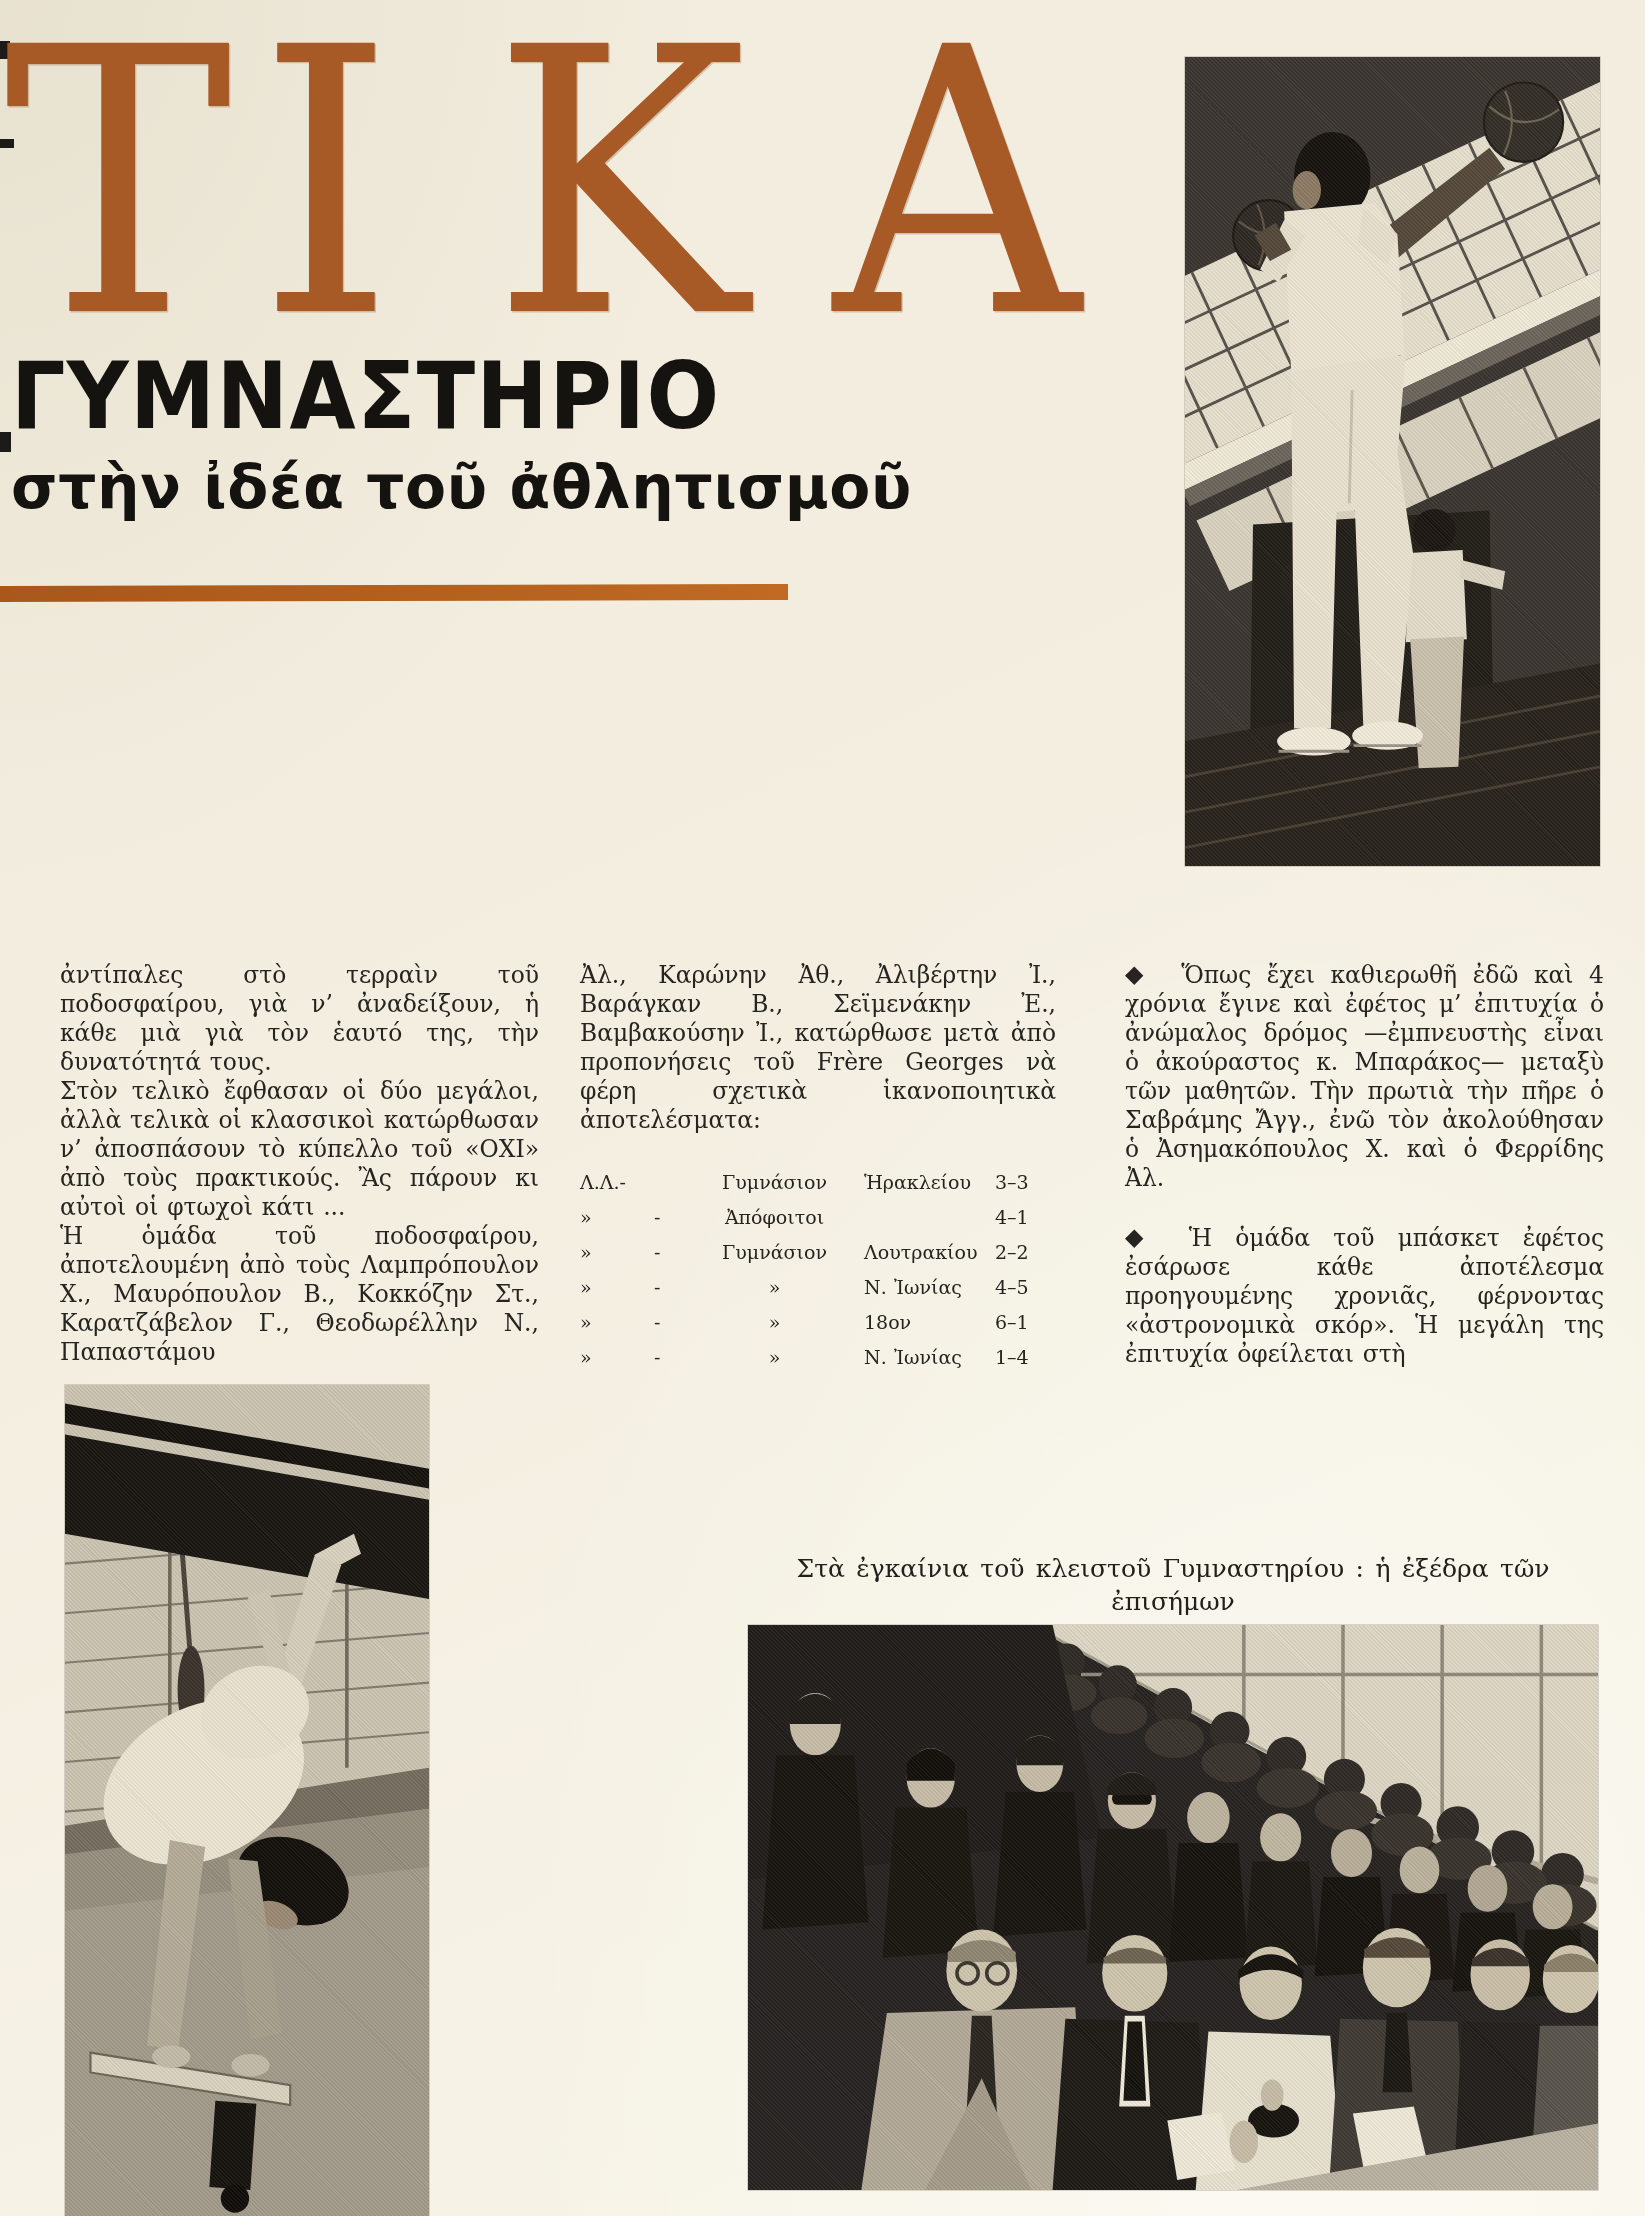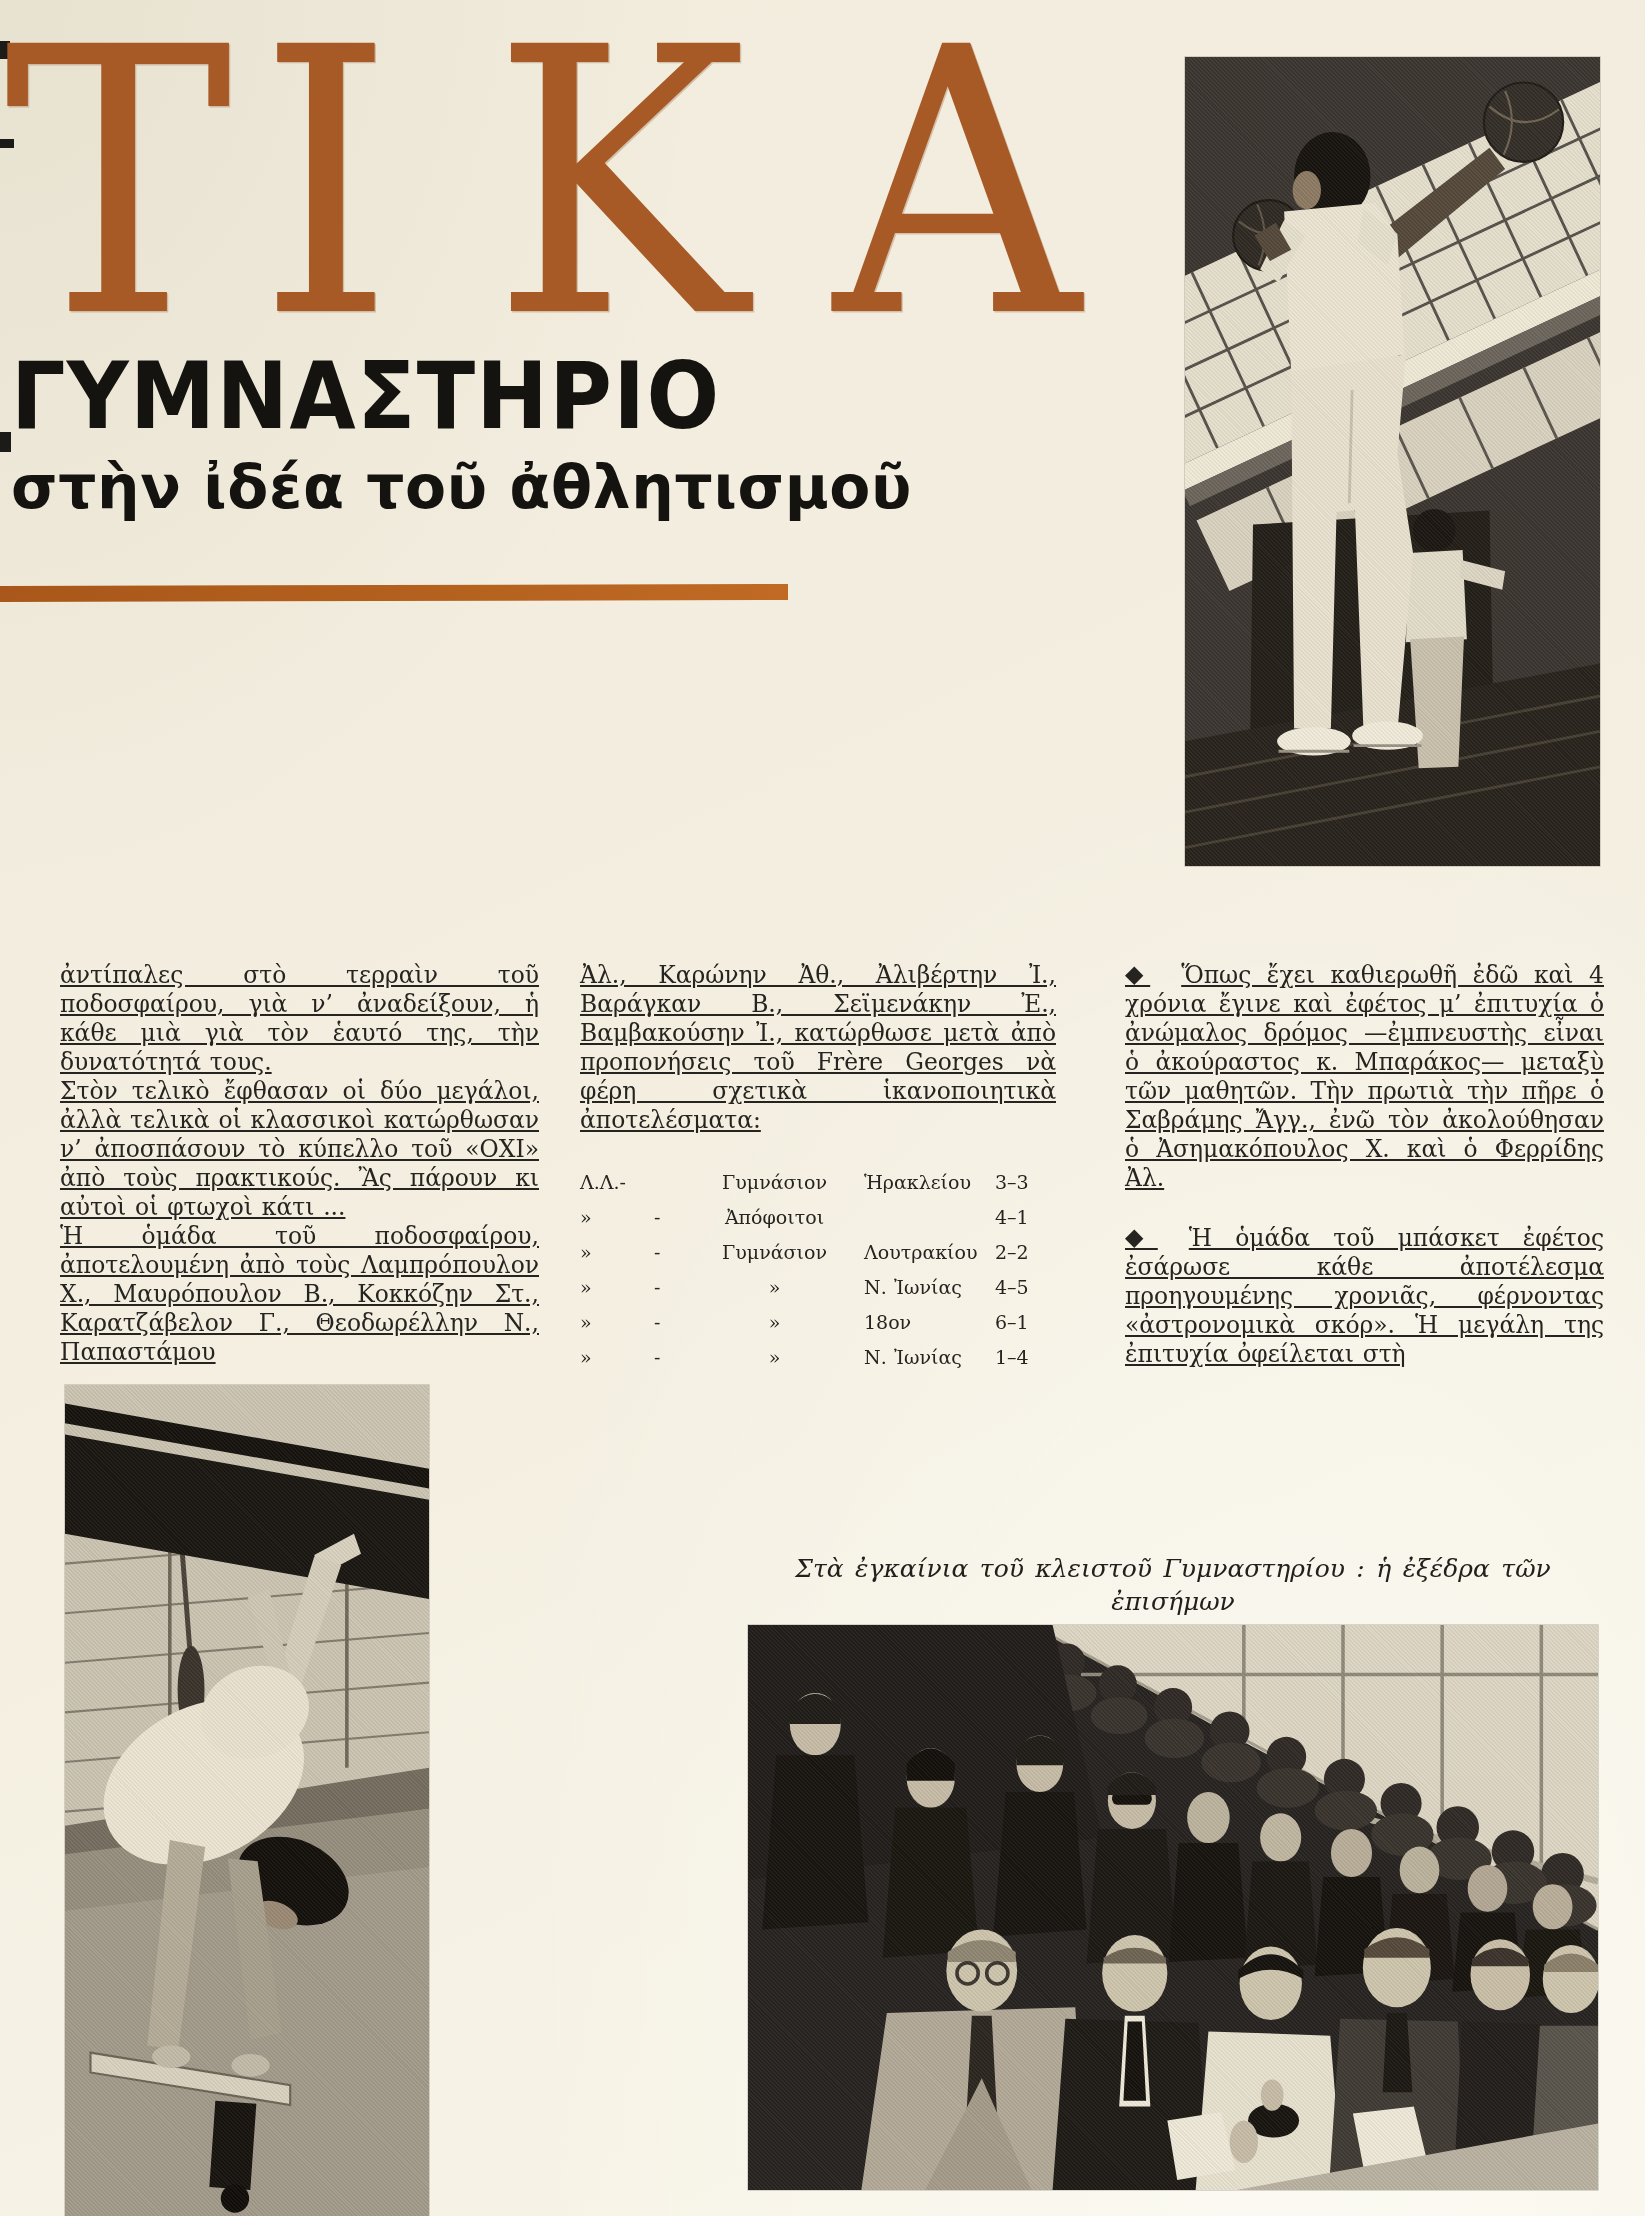--- a/index.html
+++ b/index.html
@@ -58,21 +58,21 @@
   }
 
   
   .col{
     position:absolute;top:961px;
     font-size:23.4px;line-height:29px;
     text-align:justify;text-justify:inter-word;
     word-spacing:1.4px;
     color:#262420;
   }
-  .col p{margin:0;text-decoration:underline;}
+  .col p{margin:0;}
   .col-1{left:60px;width:479px;}
   .col-2{left:580px;width:476px;}
   .col-3{left:1125px;width:479px;}
   .col-3 p.bulleted{margin-bottom:0;}
   .col-3 p + p.bulleted{margin-top:31px;}
   .bullet{
     font-family:"DejaVu Sans","Liberation Sans",sans-serif;
     font-size:24px;margin-right:31px;position:relative;top:-1.4px;
   }
 
@@ -83,21 +83,21 @@
     grid-template-columns:74px 31px 179px 1fr 61px;
     line-height:35px;
     font-size:19px;
   }
   .results .score{text-align:left;}
   .results .c3{text-align:center;}
 
   
   .caption{
     position:absolute;left:748px;top:1553px;width:850px;
-    text-align:center;font-style:italic;
+    text-align:center;
     font-size:25px;line-height:1.3;color:#21201c;
     word-spacing:3.5px;
   }
 
   
   .photo{position:absolute;overflow:hidden;background:#3a352f;box-shadow:0 0 0 0.7px rgba(60,50,40,.25);}
   .photo svg{display:block;width:100%;height:100%;}
   .photo::after{
     content:"";position:absolute;inset:0;pointer-events:none;
     background:repeating-linear-gradient(45deg,rgba(255,255,255,.05) 0 1.4px,rgba(0,0,0,.05) 1.4px 2.8px);

